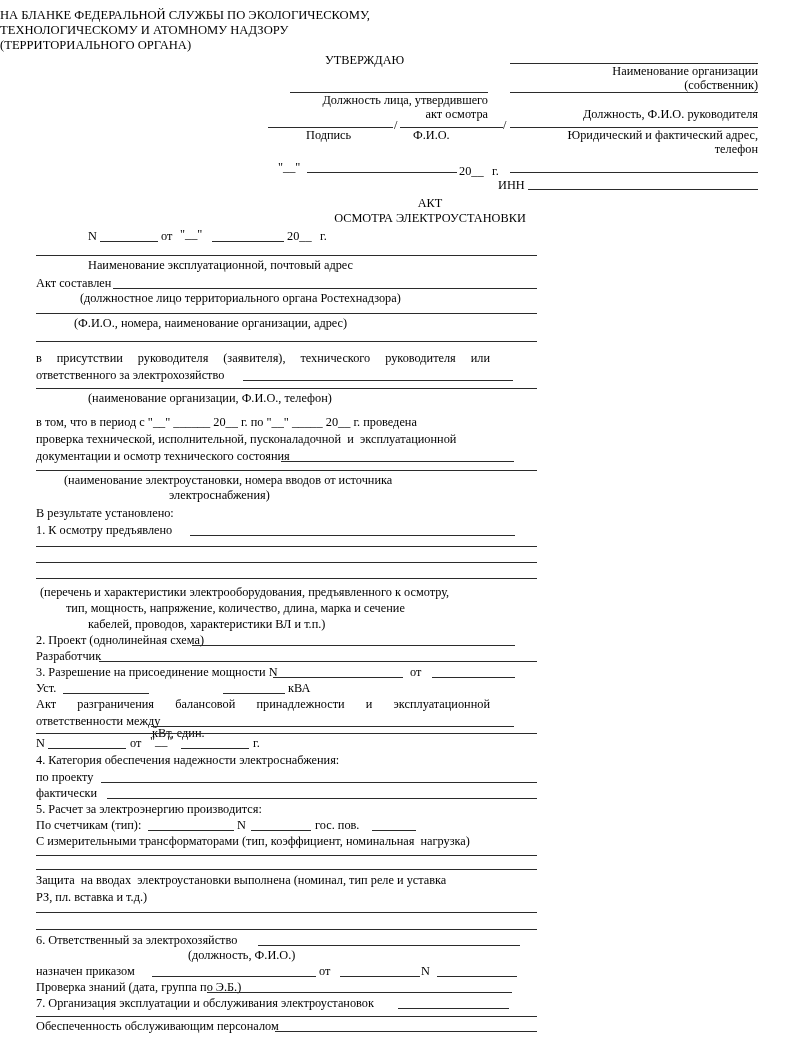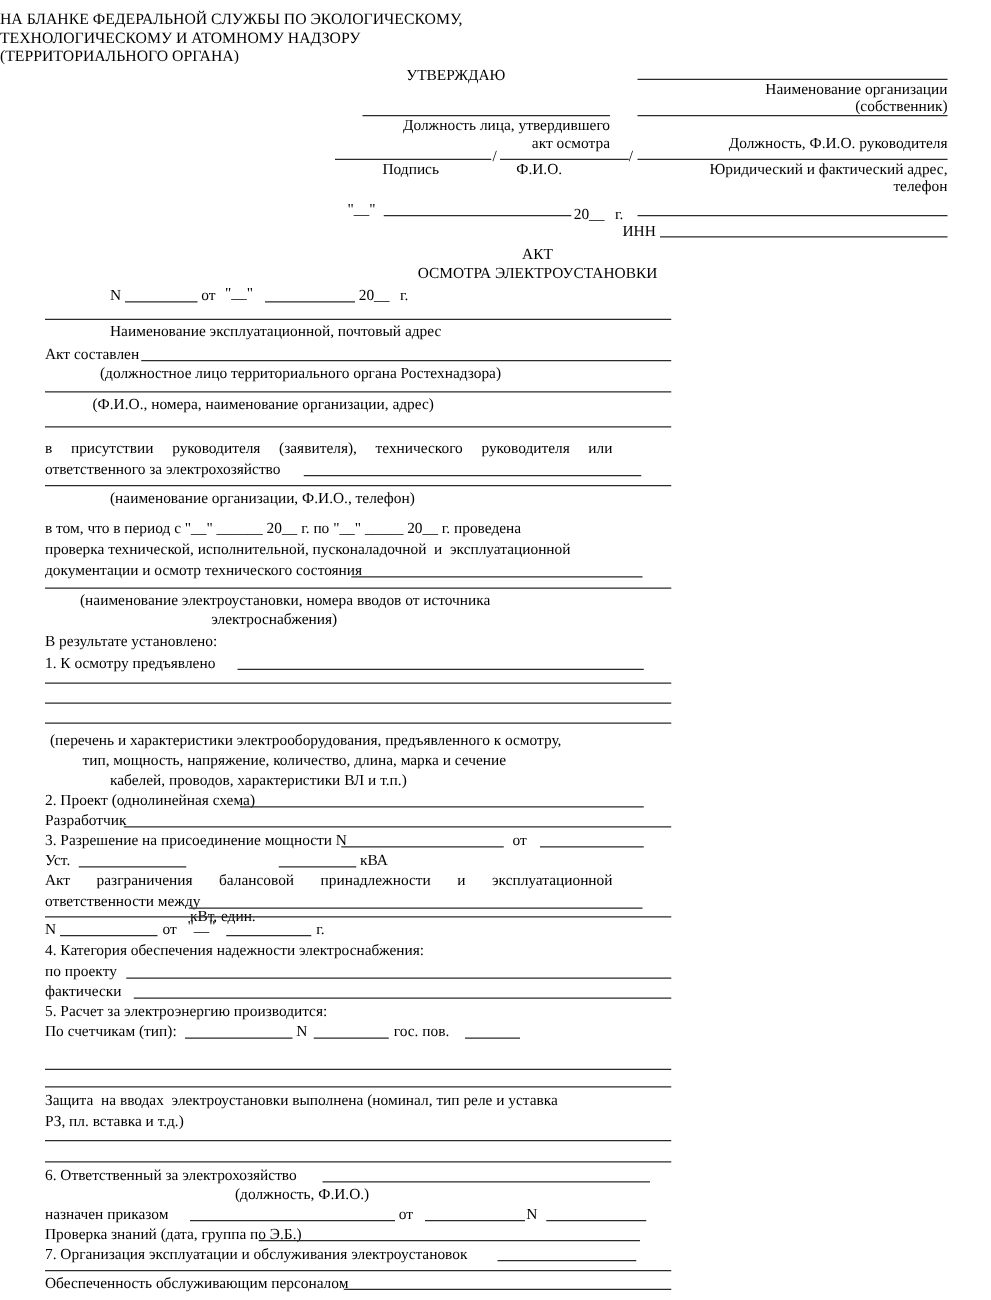--- a/index.html
+++ b/index.html
@@ -187,20 +187,21 @@
 
   <div class="ln" style="left:36px; top:802px;">5. Расчет за электроэнергию производится:</div>
 
   <div class="ln" style="left:36px; top:818px;">По счетчикам (тип):</div>
   <div class="rule" style="left:148px; top:830px; width:86px;"></div>
   <div class="ln" style="left:237px; top:818px;">N</div>
   <div class="rule" style="left:251px; top:830px; width:60px;"></div>
   <div class="ln" style="left:315px; top:818px;">гос. пов.</div>
   <div class="rule" style="left:372px; top:830px; width:44px;"></div>
 
+  <div class="ln" style="left:36px; top:834px;">С измерительными трансформаторами (тип, коэффициент, номинальная  нагрузка)</div>
 
   <div class="rule" style="left:36px; top:855px; width:501px;"></div>
   <div class="rule" style="left:36px; top:869px; width:501px;"></div>
 
   <div class="ln" style="left:36px; top:873px;">Защита  на вводах  электроустановки выполнена (номинал, тип реле и уставка</div>
   <div class="ln" style="left:36px; top:890px;">РЗ, пл. вставка и т.д.)</div>
 
   <div class="rule" style="left:36px; top:912px; width:501px;"></div>
   <div class="rule" style="left:36px; top:929px; width:501px;"></div>
 

